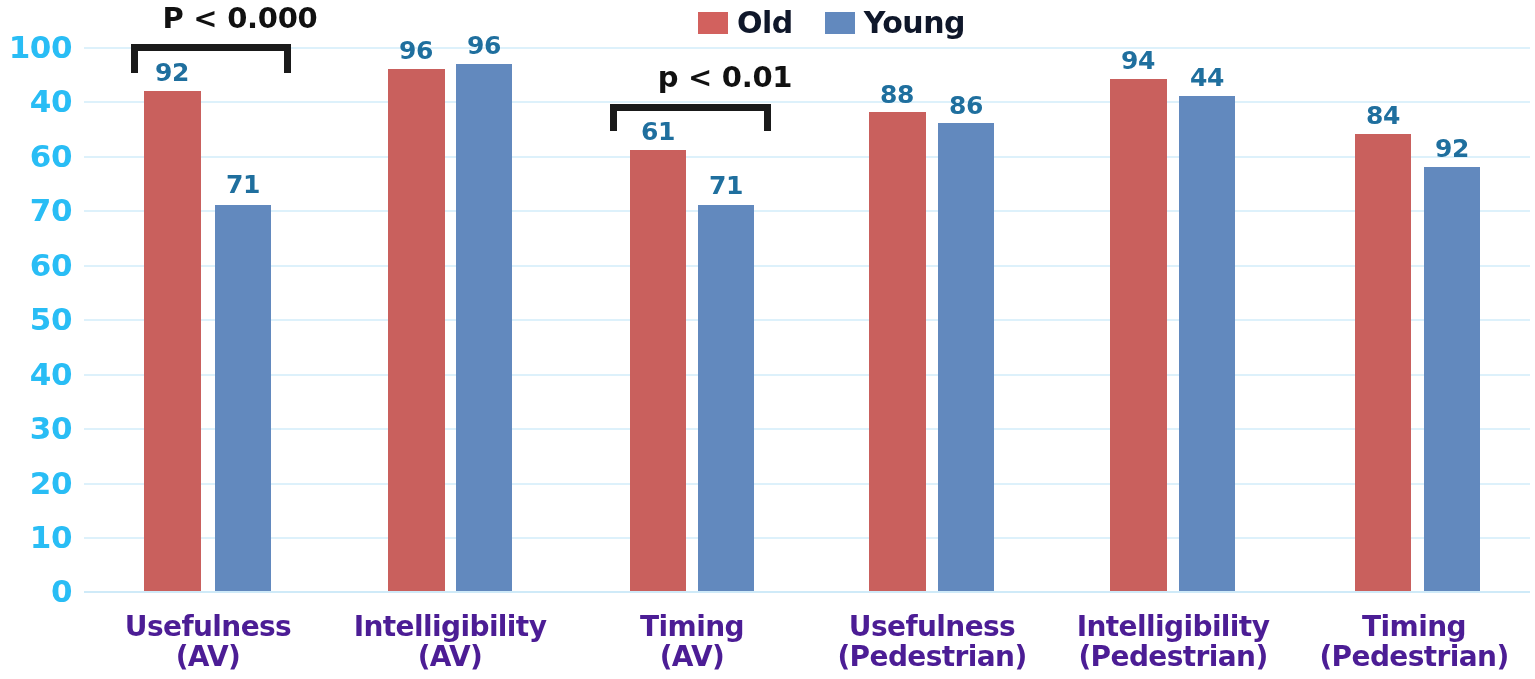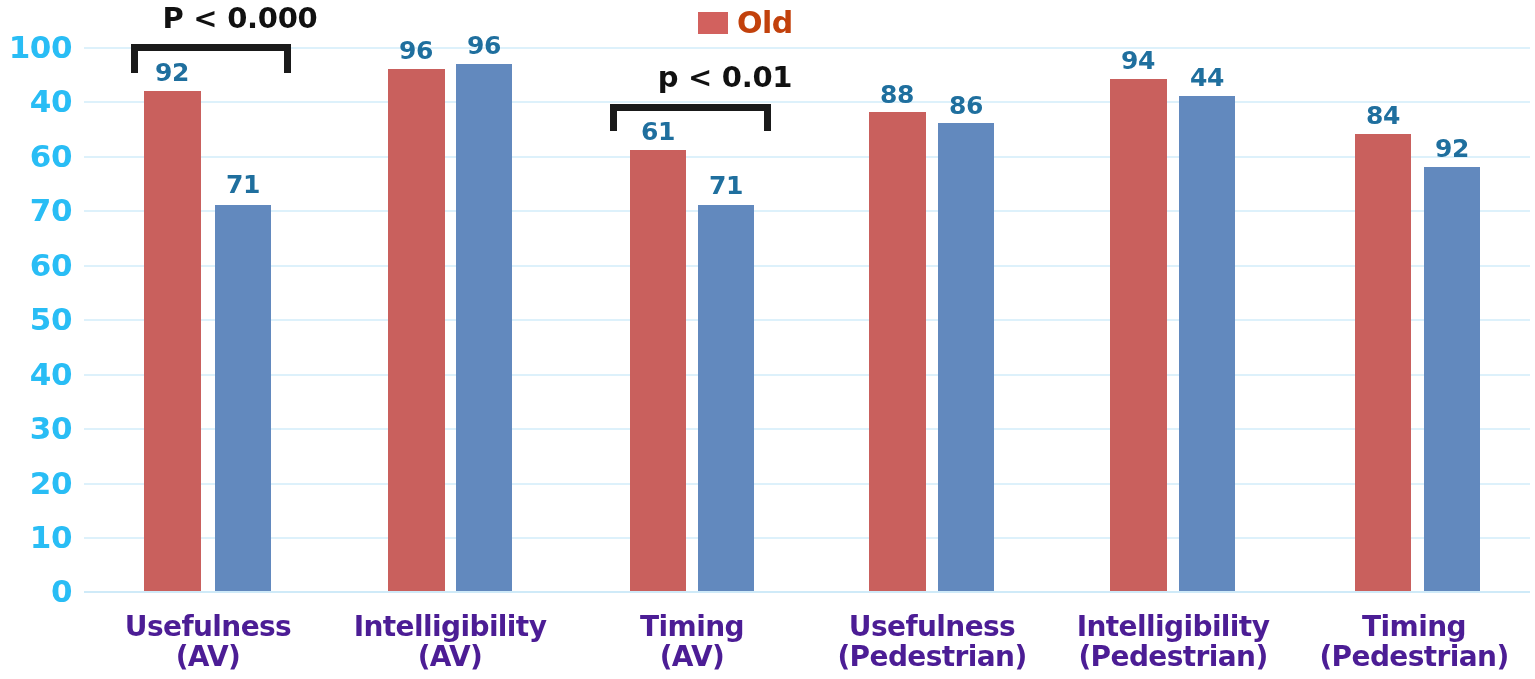--- a/index.html
+++ b/index.html
@@ -75,21 +75,21 @@
     left:698px;
     display:flex;
     align-items:center;
     gap:14px;
   }
   .legend-item{display:flex;align-items:center;gap:9px;}
   .legend-swatch{width:30px;height:22px;display:block;}
   .legend-swatch.old{background:#d2615e;}
   .legend-swatch.young{background:#6289be;}
   .legend-text{
-    color:#c2410c;
+    color:#0f172a;
     font-size:30px;
     font-weight:bold;
     line-height:1;
     letter-spacing:-0.5px;
   }
 
   
   .sig-group{position:absolute;}
   .sig-text{
     position:absolute;
@@ -213,16 +213,20 @@
     <div class="cat-label" style="left:1294px;top:612px;width:240px">
       <span class="l1">Timing</span>
       <span class="l2">(Pedestrian)</span>
     </div>
 
     <div class="legend">
       <div class="legend-item">
         <span class="legend-swatch old"></span>
         <span class="legend-text">Old</span>
       </div>
+      <div class="legend-item" style="margin-left:18px">
+        <span class="legend-swatch young"></span>
+        <span class="legend-text">Young</span>
+      </div>
     </div>
 
   </div>
 </div>
 
 </body></html>

